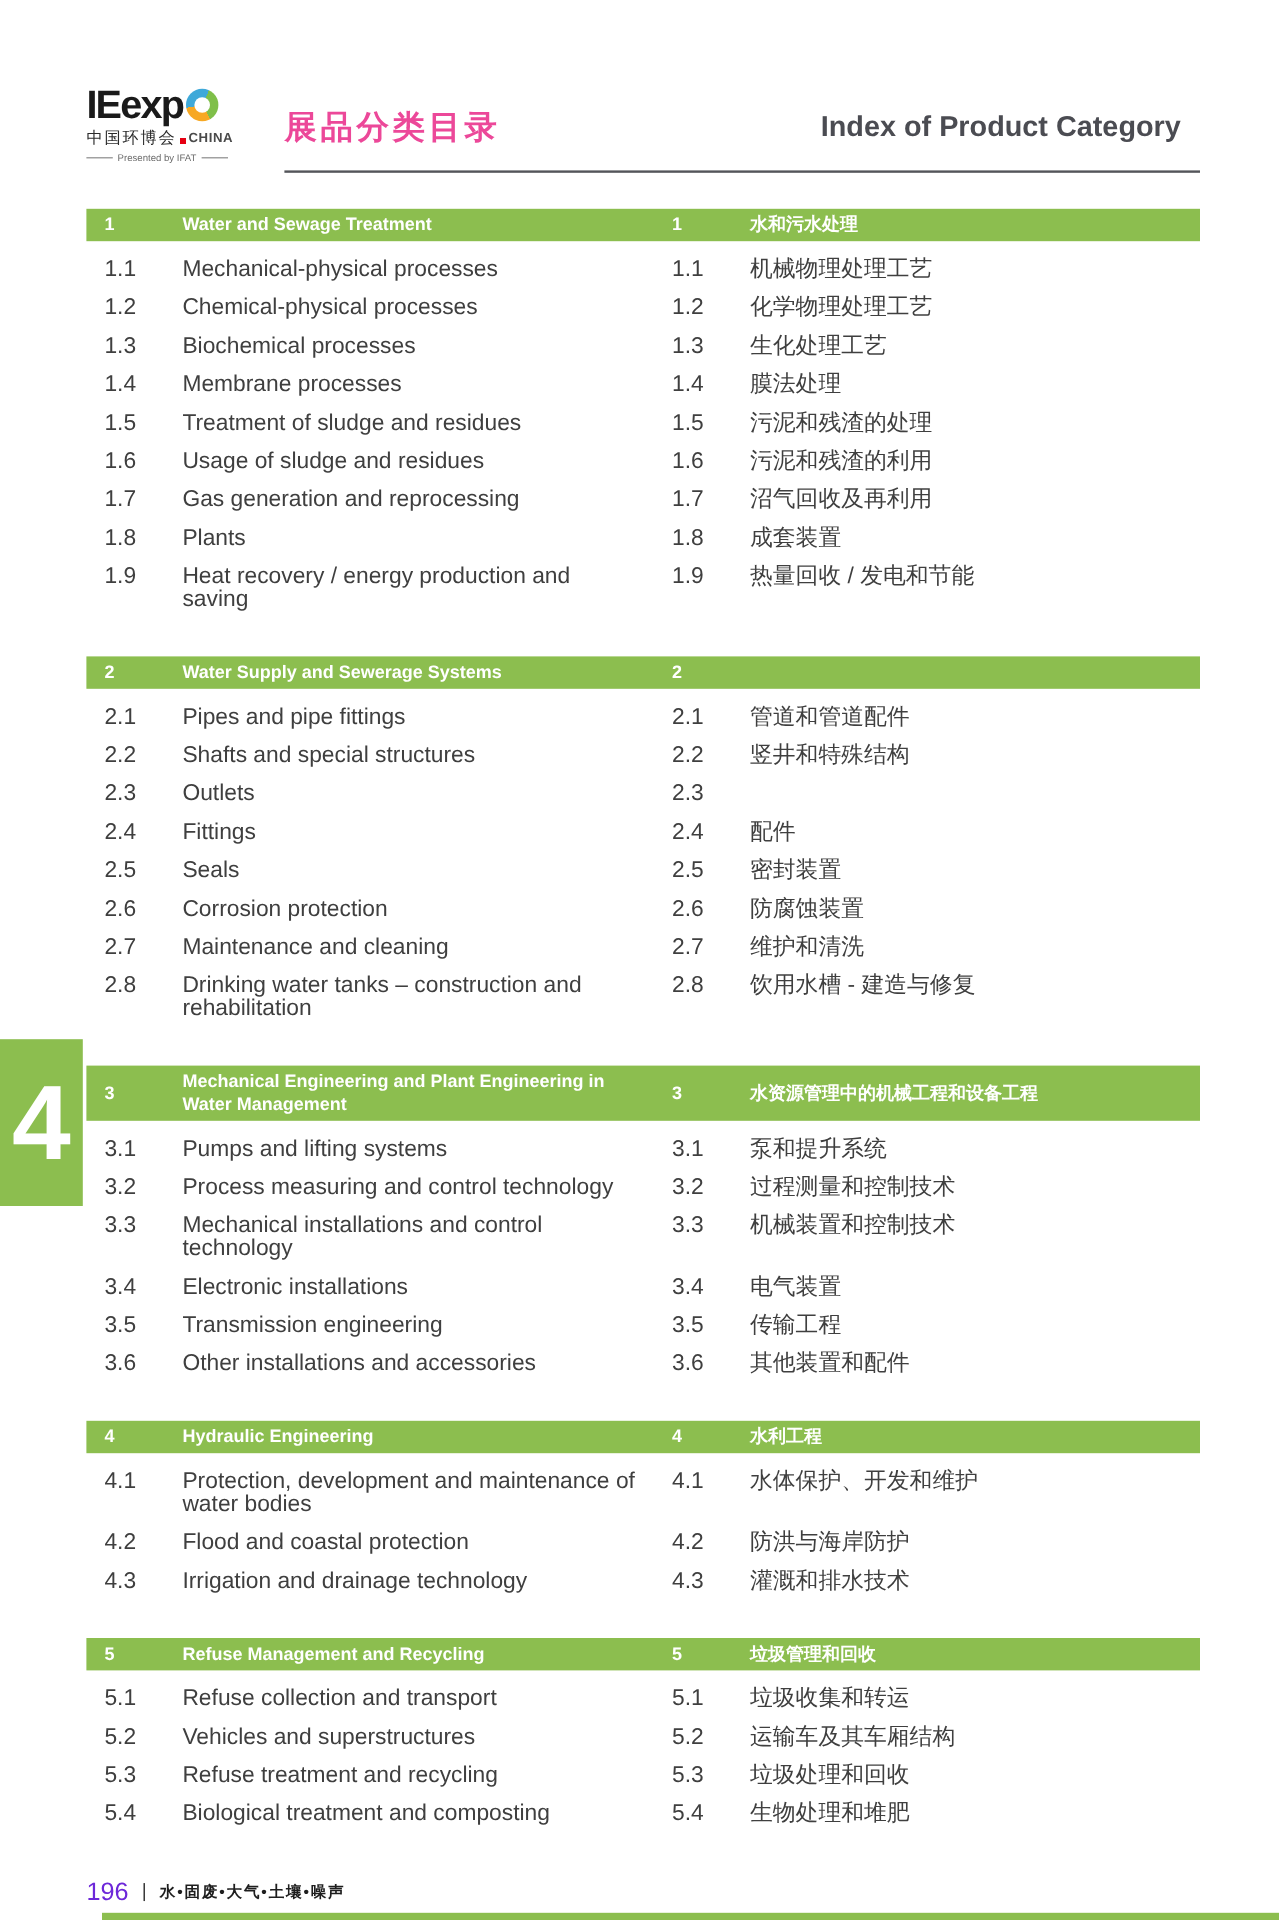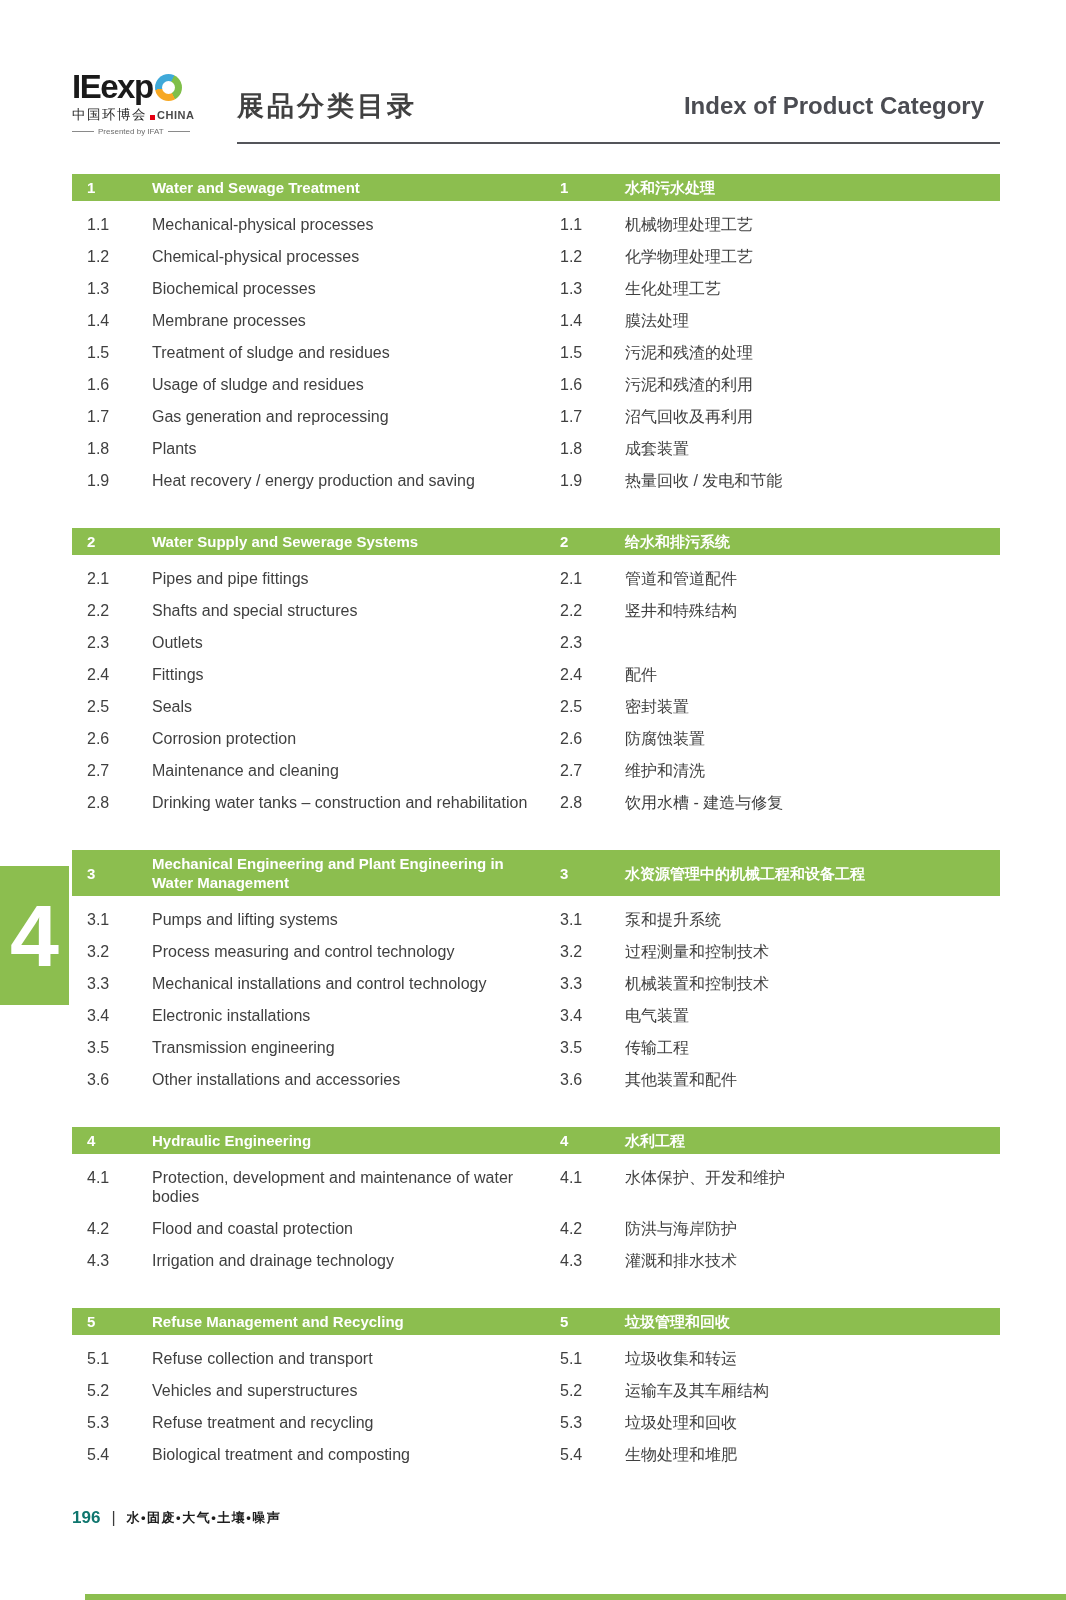--- a/index.html
+++ b/index.html
@@ -26,50 +26,50 @@
   .red-sq { width:5px; height:5px; background:#E60012; margin:4px 2px 0 3px; }
   .country { font-size:11px; font-weight:bold; color:#4a4a4a; letter-spacing:0.5px; }
   .logo-line3 { display:flex; align-items:center; margin-top:3px; gap:4px; }
   .logo-line3 span.txt { font-size:8px; color:#6d6d6d; white-space:nowrap; }
   .dash { width:22px; height:1px; background:#8a8a8a; }
 
   .titles {
     flex:1; margin-left:15px; height:74px; display:flex; justify-content:space-between;
     align-items:center; border-bottom:2px solid #54555A;
   }
-  .t-zh { margin:0; font-size:27px; color:#404040; letter-spacing:3px; font-weight:bold; }
+  .t-zh { margin:0; font-size:27px; color:#ec4899; letter-spacing:3px; font-weight:bold; }
   .t-en { margin:16px; font-size:24px; color:#4B4C52; font-weight:bold; }
 
   
   #sections { margin-top:30px; }
   .cat-section + .cat-section { margin-top:38px; }
   .bar {
     background:var(--green); color:#fff; font-weight:bold; min-height:27px;
     display:grid; grid-template-columns:80px 393px 80px 1fr; align-items:center;
     font-size:15px; padding:4px 0; line-height:19px;
   }
   .no { padding-left:15px; }
   .rows { display:flex; flex-direction:column; gap:13px; margin-top:14px; }
   .row {
     display:grid; grid-template-columns:80px 393px 80px 1fr;
-    font-size:16px; color:var(--body-text); line-height:19px;
+    font-size:19px; color:var(--body-text); line-height:19px;
   }
   .col-en { padding-right:10px; }
 
   
   .side-tab {
     position:absolute; left:0; top:866px; width:69px; height:139px; background:var(--green);
     color:#fff; display:flex; align-items:center; justify-content:center;
     font-size:88px; font-weight:bold; line-height:1;
   }
   .bottom-strip { position:absolute; left:85px; right:0; bottom:0; height:6px; background:var(--green); }
 
   
   .footer { margin-top:44px; display:flex; align-items:center; }
-  .page-num { font-size:17px; color:#0f766e;font-weight:bold; }
+  .page-num { font-size:21px; color:#6d28d9; }
   .f-divider { font-size:16px; color:#3a3a3a; margin:0 11px; }
   .tagline { font-size:13px; font-weight:bold; color:#1e1e1e; letter-spacing:1.5px; }
 </style>
 </head>
 <body>
 
 <div class="page">
 
   <div class="header">
     <div class="logo">
@@ -157,21 +157,20 @@
             <span class="no">1.9</span>
             <span class="col-zh">热量回收 / 发电和节能</span>
           </div>
         </div>
       </section>
       <section class="cat-section">
         <div class="bar">
           <span class="no">2</span>
           <span class="col-en">Water Supply and Sewerage Systems</span>
           <span class="no">2</span>
-          <span class="col-zh">给水和排污系统</span>
         </div>
         <div class="rows">
           <div class="row">
             <span class="no">2.1</span>
             <span class="col-en">Pipes and pipe fittings</span>
             <span class="no">2.1</span>
             <span class="col-zh">管道和管道配件</span>
           </div>
           <div class="row">
             <span class="no">2.2</span>

